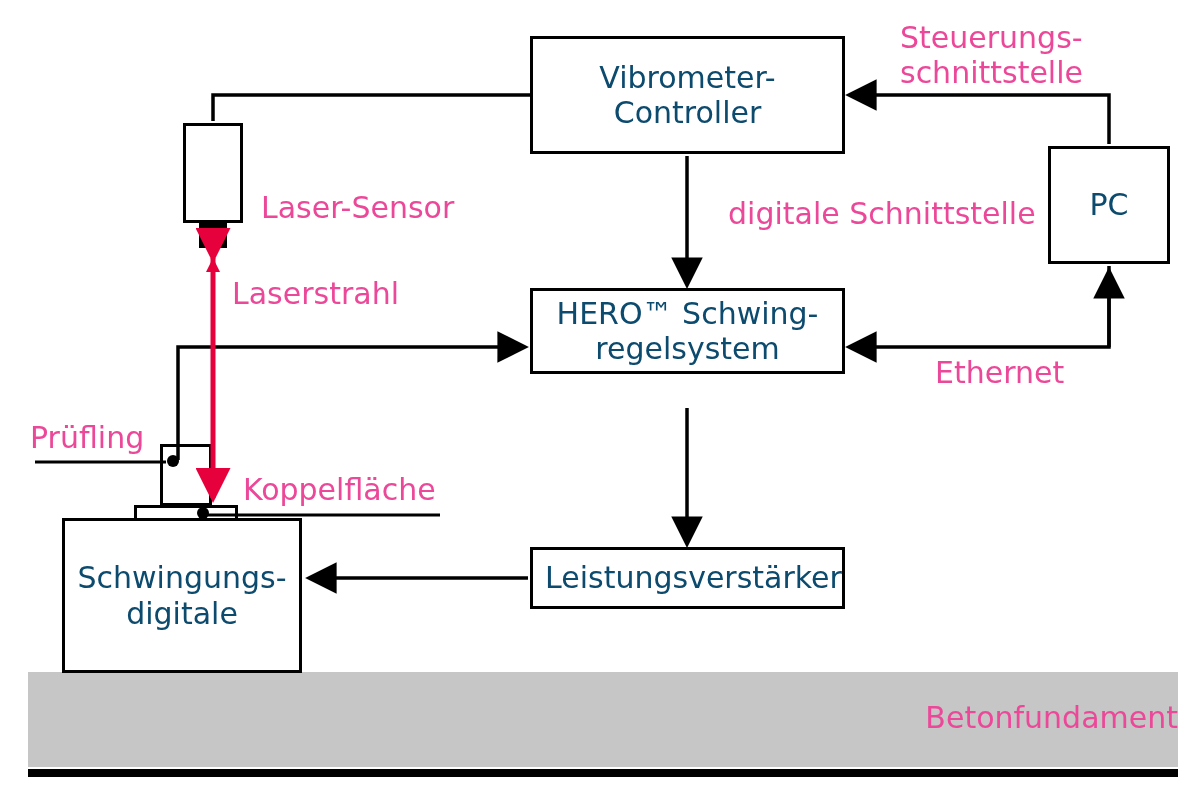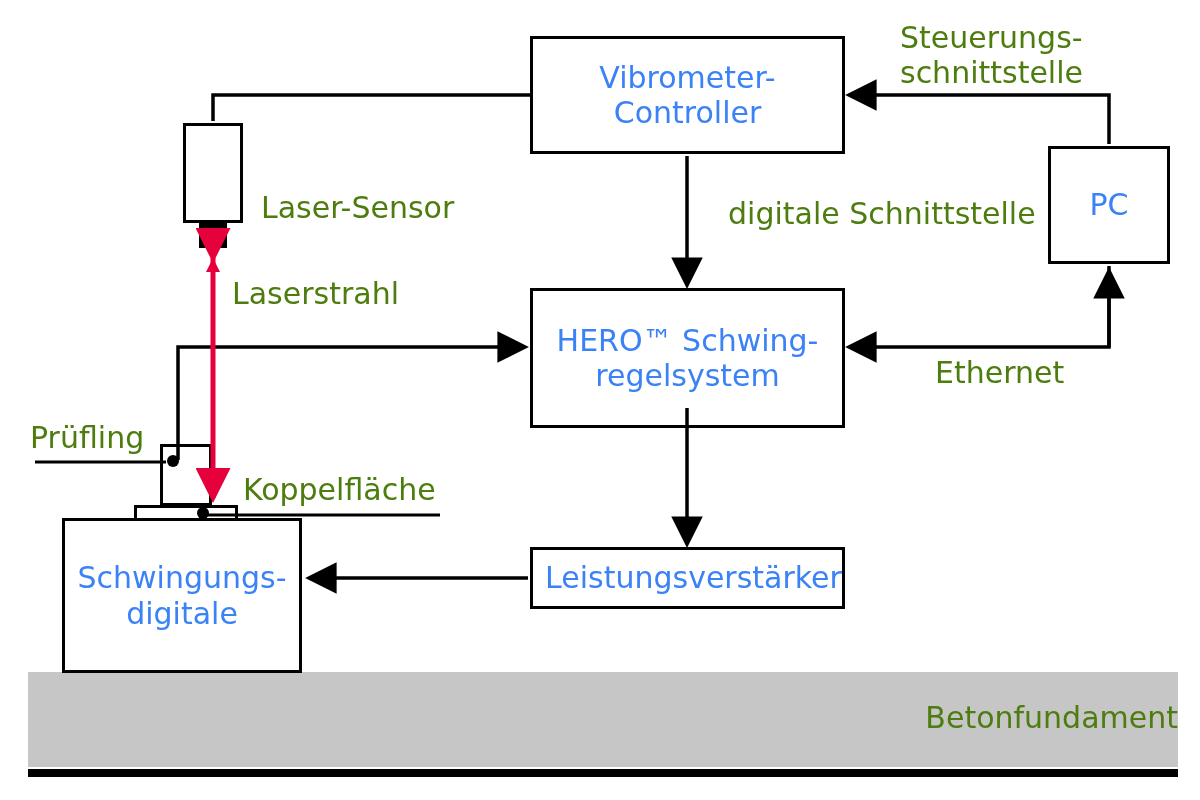--- a/index.html
+++ b/index.html
@@ -17,27 +17,27 @@
   }
   .box {
     position: absolute;
     box-sizing: border-box;
     border: 3px solid #000000;
     background: #ffffff;
     display: flex;
     align-items: center;
     justify-content: center;
     text-align: center;
-    color: #3b82f6;
+    color: #0c4a6e;
     line-height: 1.18;
     white-space: pre-line;
   }
   .label {
     position: absolute;
-    color: #4d7c0f;
+    color: #ec4899;
     white-space: pre-line;
     line-height: 1.18;
   }
   .plainfill {
     position: absolute;
     box-sizing: border-box;
   }
   svg.overlay {
     position: absolute;
     left: 0;
@@ -68,21 +68,21 @@
   <div class="label" style="left:243px; top:472px; font-size:30px;">Koppelfläche</div>
 
   <div class="box" style="left:62px; top:518px; width:240px; height:155px; font-size:30px;">Schwingungs-
 digitale</div>
 
   <div class="box" style="left:530px; top:36px; width:315px; height:118px; font-size:30px;">Vibrometer-
 Controller</div>
 
   <div class="box" style="left:1048px; top:146px; width:122px; height:118px; font-size:30px;">PC</div>
 
-  <div class="box" style="left:530px; top:288px; width:315px; height:140px; font-size:30px;">HERO™ Schwing-
+  <div class="box" style="left:530px; top:288px; width:315px; height:86px; font-size:30px;">HERO™ Schwing-
 regelsystem</div>
 
   <div class="box" style="left:530px; top:547px; width:315px; height:62px; font-size:30px;padding-left:12px;">Leistungsverstärker</div>
 
   <div class="label" style="left:900px; top:20px; font-size:30px;">Steuerungs-
 schnittstelle</div>
   <div class="label" style="left:728px; top:196px; font-size:30px;">digitale Schnittstelle</div>
   <div class="label" style="left:935px; top:355px; font-size:30px;">Ethernet</div>
 
   <svg class="overlay" viewBox="0 0 1200 800">

